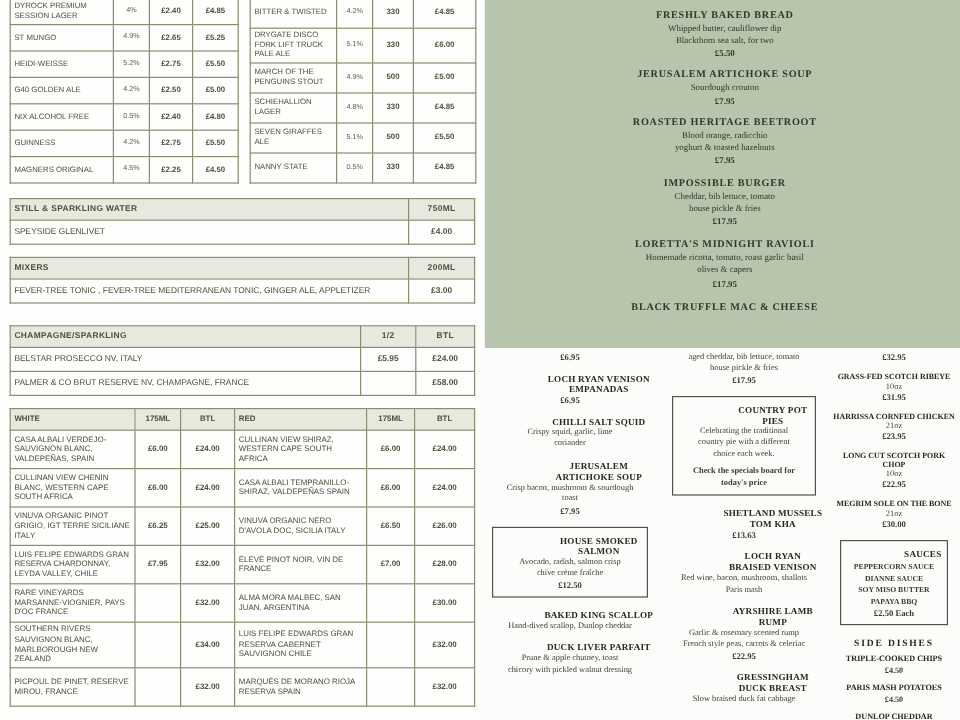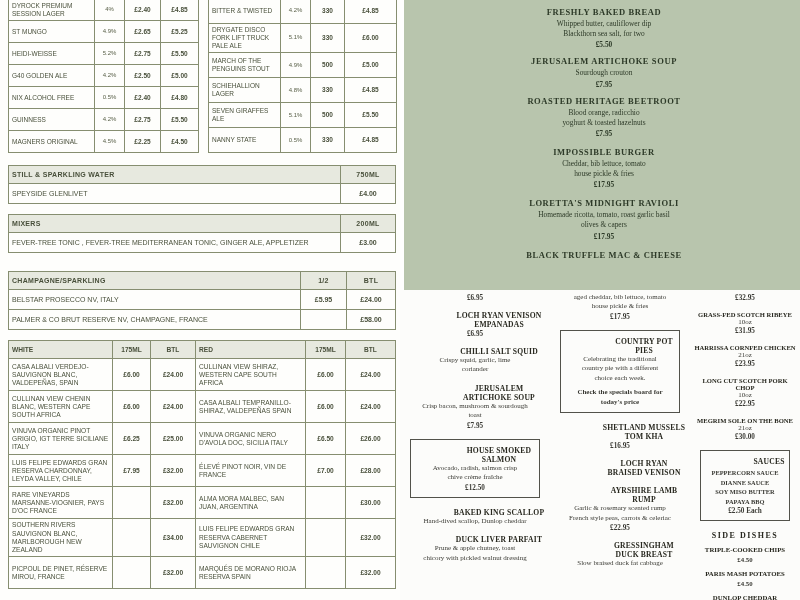--- a/index.html
+++ b/index.html
@@ -390,24 +390,26 @@
       <div class="f-box">
         <div class="f-title">COUNTRY POT PIES</div>
         <div class="f-desc">Celebrating the traditional
 country pie with a different
 choice each week.</div>
         <div class="f-note">Check the specials board for
 today's price</div>
       </div>
       <div class="f-item">
         <div class="f-title">SHETLAND MUSSELS TOM KHA</div>
-        <div class="f-price">£16.95</div>
+        <div class="f-price">£13.63</div>
       </div>
       <div class="f-item">
         <div class="f-title">LOCH RYAN BRAISED VENISON</div>
+        <div class="f-desc">Red wine, bacon, mushroom, shallots
+Paris mash</div>
       </div>
       <div class="f-item">
         <div class="f-title">AYRSHIRE LAMB RUMP</div>
         <div class="f-desc">Garlic &amp; rosemary scented rump
 French style peas, carrots &amp; celeriac</div>
         <div class="f-price">£22.95</div>
       </div>
       <div class="f-item">
         <div class="f-title">GRESSINGHAM DUCK BREAST</div>
         <div class="f-desc">Slow braised duck fat cabbage</div>

